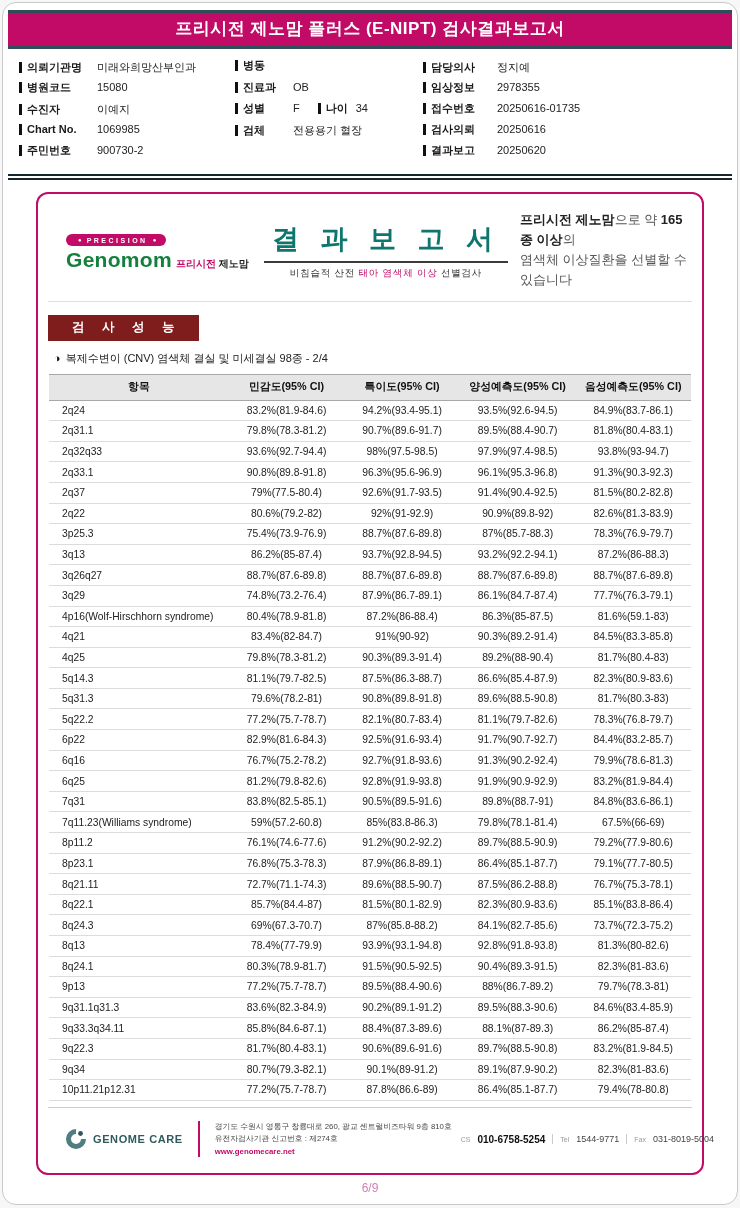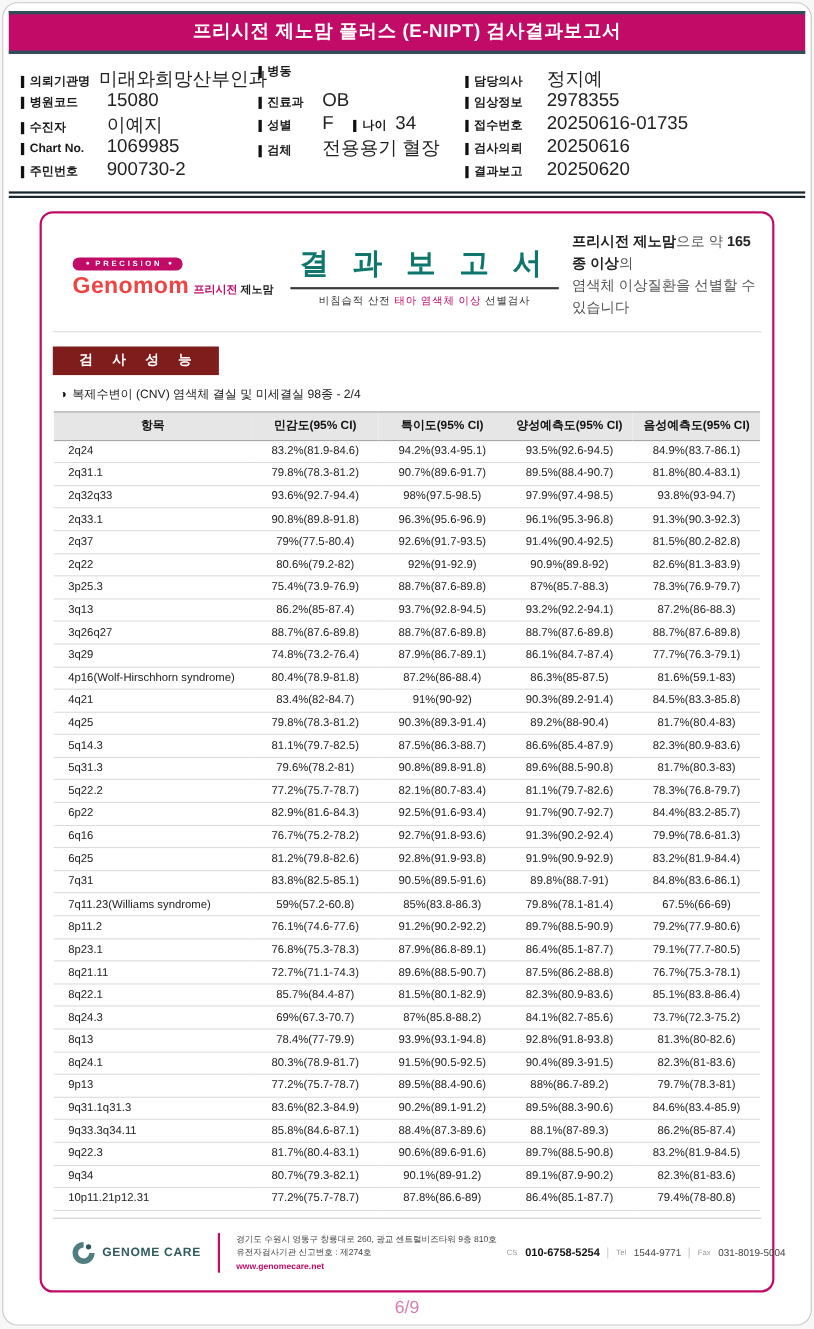--- a/index.html
+++ b/index.html
@@ -36,41 +36,41 @@
   .info-row { display: flex; align-items: baseline; height: 21px; }
   .info-label {
     font-weight: bold; font-size: 11px; line-height: 11px;
     border-left: 3px solid #111; padding-left: 5px; margin-right: 8px;
     white-space: nowrap;
   }
   .info-col:nth-child(1) .info-label { width: 70px; }
   .info-col:nth-child(2) .info-label { width: 50px; }
   .info-col:nth-child(3) .info-label { width: 66px; }
   .info-label.pair2 { margin-left: 18px; width: auto !important; }
-  .info-value { font-size: 17px; color: #222; white-space: nowrap; }
+  .info-value { font-size: 11px; color: #222; white-space: nowrap; }
   .double-rule { margin: 3px 5px 0; height: 6px; border-top: 2px solid #17262e; border-bottom: 2px solid #17262e; }
   
   .report-box {
     margin: 12px 33px 0;
     border: 2px solid #c10b67;
     border-radius: 12px;
     background: #fff;
     padding-top: 10px;
   }
   .report-header { display: flex; align-items: center; padding: 6px 14px 10px; }
   .brand { width: 200px; padding-left: 14px; }
   .brand-badge {
     display: inline-flex; align-items: center; gap: 5px;
     background: #c10b67; color: #fff; border-radius: 9px;
     font-size: 7px; font-weight: bold; letter-spacing: 2.5px;
     padding: 2.5px 10px 2.5px 12px;
   }
   .brand-badge .orn { font-size: 6px; letter-spacing: 0; }
   .brand-line { margin-top: 2px; white-space: nowrap; }
-  .brand-genomom { font-size: 21px; font-weight: bold; color: #ef4444; letter-spacing: 0.3px; }
+  .brand-genomom { font-size: 21px; font-weight: bold; color: #15803d; letter-spacing: 0.3px; }
   .brand-kr { font-size: 10px; font-weight: bold; margin-left: 4px; }
   .pink { color: #c10b67; }
   .center-title { flex: 1; text-align: center; }
   .report-title {
     display: inline-block;
     font-size: 27px; font-weight: bold; letter-spacing: 7px;
     color: #0f766e; padding: 0 8px 4px;
     border-bottom: 2px solid #3a3a3a;
   }
   .report-subtitle { font-size: 9.5px; color: #333; margin-top: 4px; letter-spacing: 0.8px; }
@@ -107,21 +107,21 @@
   .gc-logo { display: flex; align-items: center; gap: 5px; padding-left: 10px; }
   .gc-text { font-weight: bold; color: #2f5a5e; font-size: 11px; letter-spacing: 0.6px; white-space: nowrap; }
   .footer-vline { width: 2px; height: 36px; background: #c10b67; margin: 0 6px; flex: none; }
   .footer-address { font-size: 7.8px; color: #444; line-height: 1.6; white-space: nowrap; }
   .footer-web { color: #c10b67; font-weight: bold; }
   .footer-contacts { margin-left: auto; display: flex; align-items: center; gap: 7px; padding-right: 8px; white-space: nowrap; }
   .contact-label { font-size: 7px; color: #999; }
   .contact-cs { font-weight: bold; font-size: 10px; color: #111; }
   .contact-val { font-size: 9px; color: #444; }
   .contact-sep { width: 1px; height: 10px; background: #ccc; display: inline-block; }
-  .page-number { text-align: center; font-size: 16px; color: #d27fb2; margin-top: 6px; }
+  .page-number { text-align: center; font-size: 12px; color: #d27fb2; margin-top: 6px; }
 </style>
 </head>
 <body>
 
 <div class="page">
 
   <div class="title-bar">프리시전 제노맘 플러스 (E-NIPT) 검사결과보고서</div>
 
   <div class="info-section">
       <div class="info-col">

